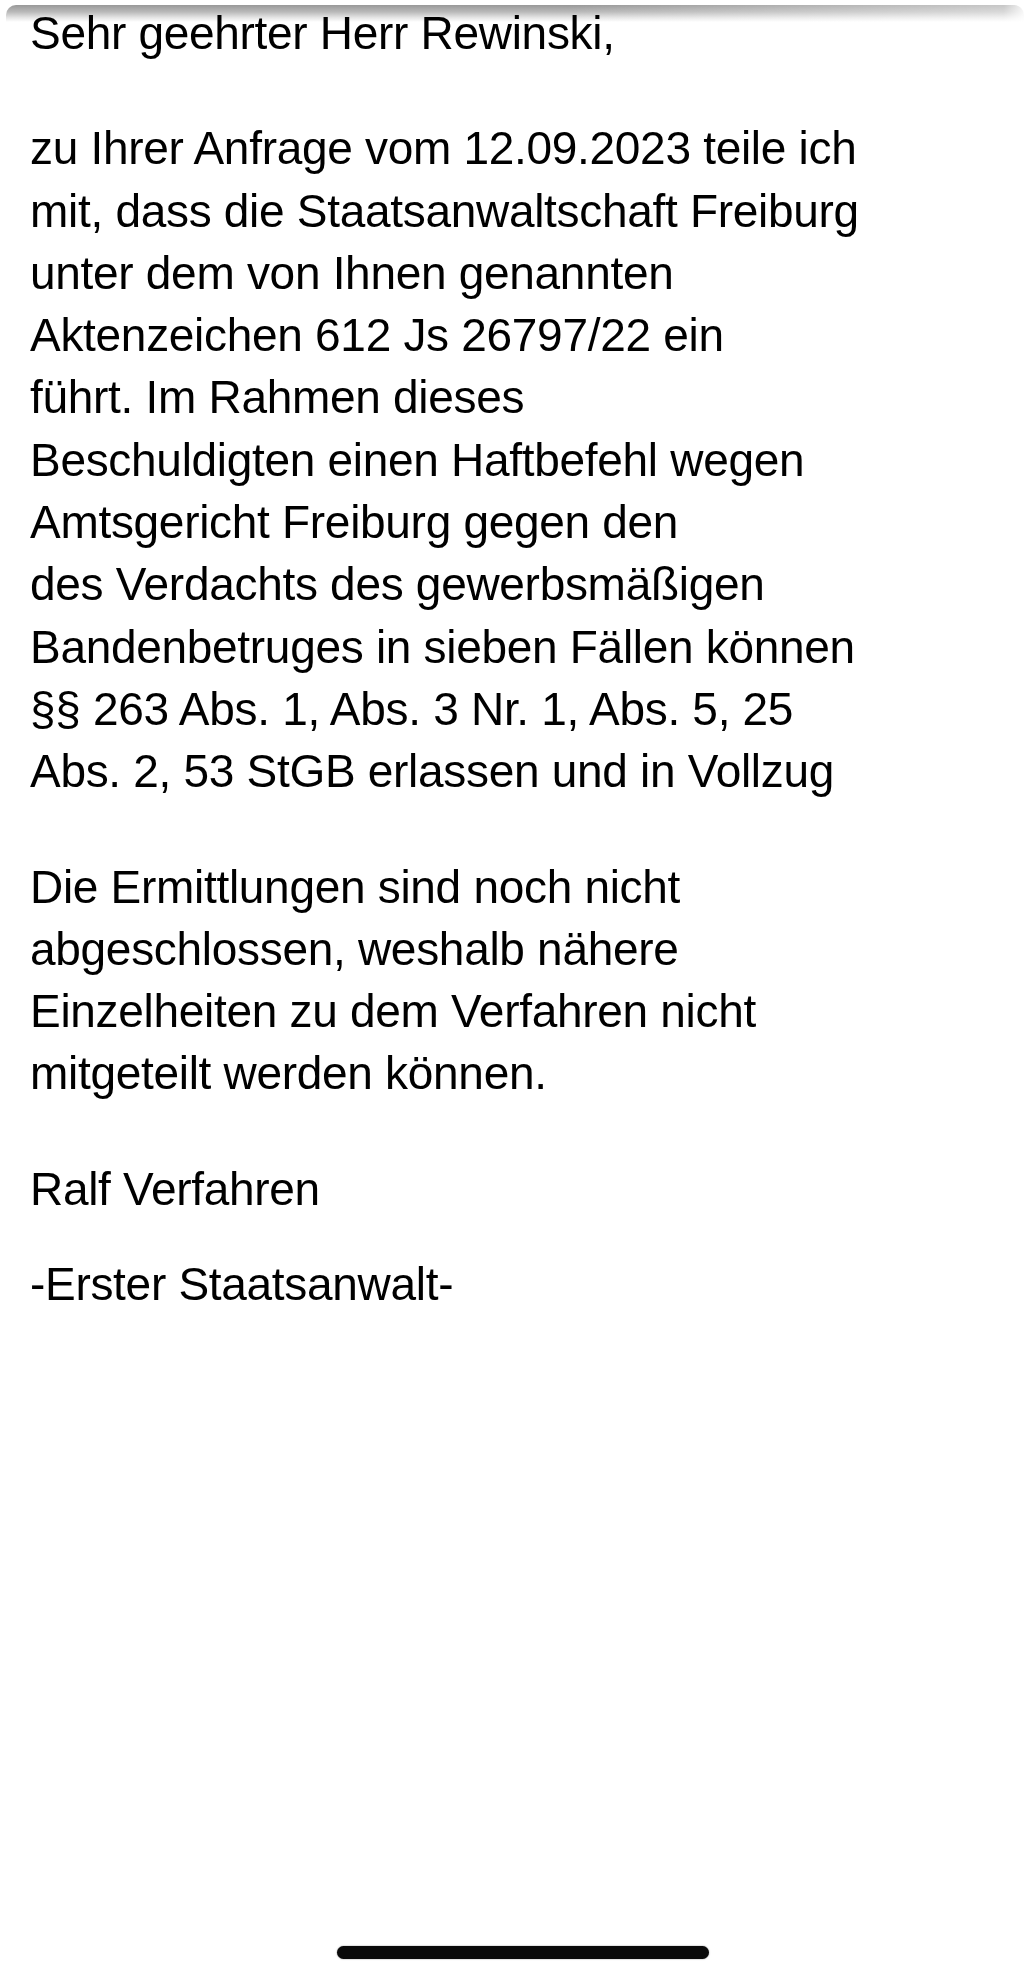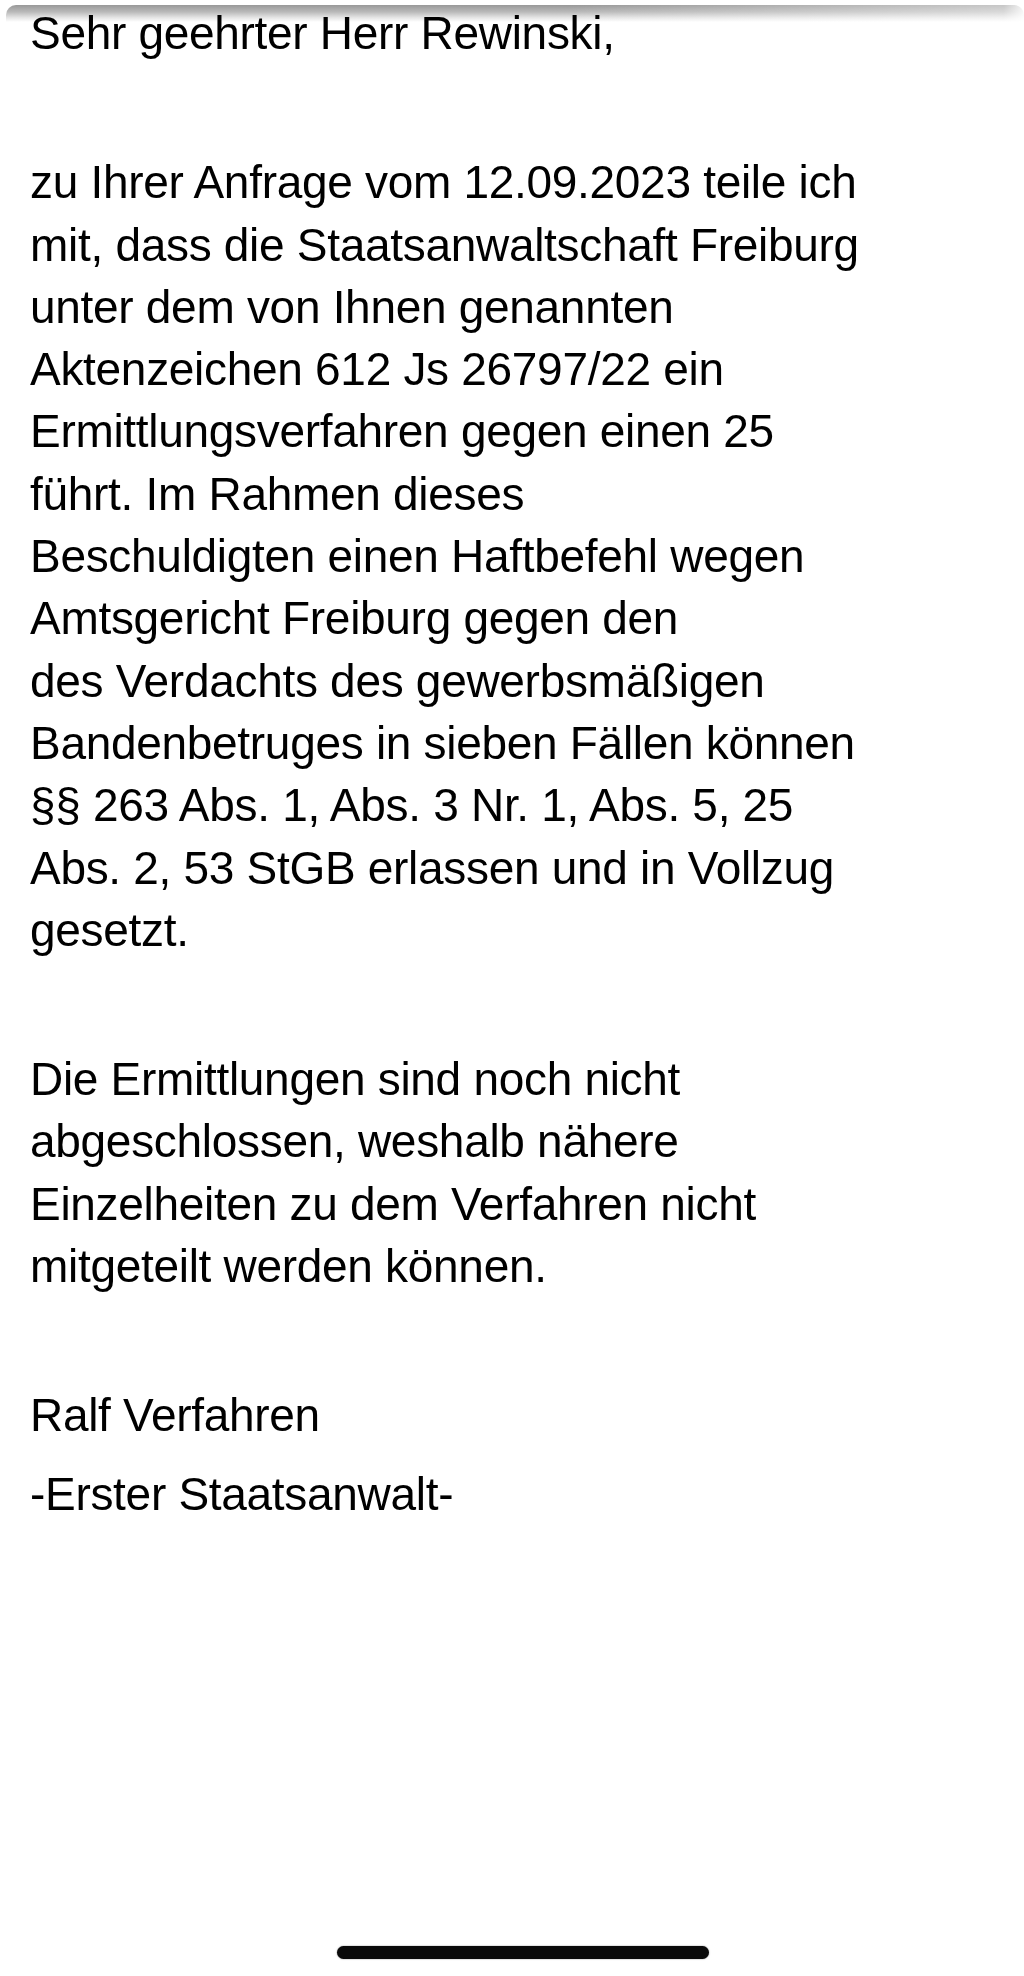--- a/index.html
+++ b/index.html
@@ -30,22 +30,22 @@
     position: absolute;
     left: 30px;
     top: 2px;
     width: 974px;
     font-size: 46px;
     line-height: 62.3px;
     letter-spacing: -0.3px;
     font-weight: 400;
   }
   .para { margin: 0; }
-  .para + .para { margin-top: 87px; }
-  .para.signature-title { margin-top: 16px; }
+  .para + .para { margin-top: 53px; }
+  .para.signature-title { margin-top: 33px; }
   .line {
     white-space: nowrap;
     height: 62.3px;
   }
   .redaction-bar {
     position: absolute;
     left: 337px;
     top: 1946px;
     width: 372px;
     height: 13px;
@@ -63,29 +63,27 @@
 
   <div class="para">
     <div class="line">Sehr geehrter Herr Rewinski,</div>
   </div>
 
   <div class="para">
     <div class="line">zu Ihrer Anfrage vom 12.09.2023 teile ich</div>
     <div class="line">mit, dass die Staatsanwaltschaft Freiburg</div>
     <div class="line">unter dem von Ihnen genannten</div>
     <div class="line">Aktenzeichen 612 Js 26797/22 ein</div>
-    <div class="line">Ermittlungsverfahren gegen einen 25</div>
     <div class="line">führt. Im Rahmen dieses</div>
     <div class="line">Beschuldigten einen Haftbefehl wegen</div>
     <div class="line">Amtsgericht Freiburg gegen den</div>
     <div class="line">des Verdachts des gewerbsmäßigen</div>
     <div class="line">Bandenbetruges in sieben Fällen können</div>
     <div class="line">§§ 263 Abs. 1, Abs. 3 Nr. 1, Abs. 5, 25</div>
     <div class="line">Abs. 2, 53 StGB erlassen und in Vollzug</div>
-    <div class="line">gesetzt.</div>
   </div>
 
   <div class="para">
     <div class="line">Die Ermittlungen sind noch nicht</div>
     <div class="line">abgeschlossen, weshalb nähere</div>
     <div class="line">Einzelheiten zu dem Verfahren nicht</div>
     <div class="line">mitgeteilt werden können.</div>
   </div>
 
 

